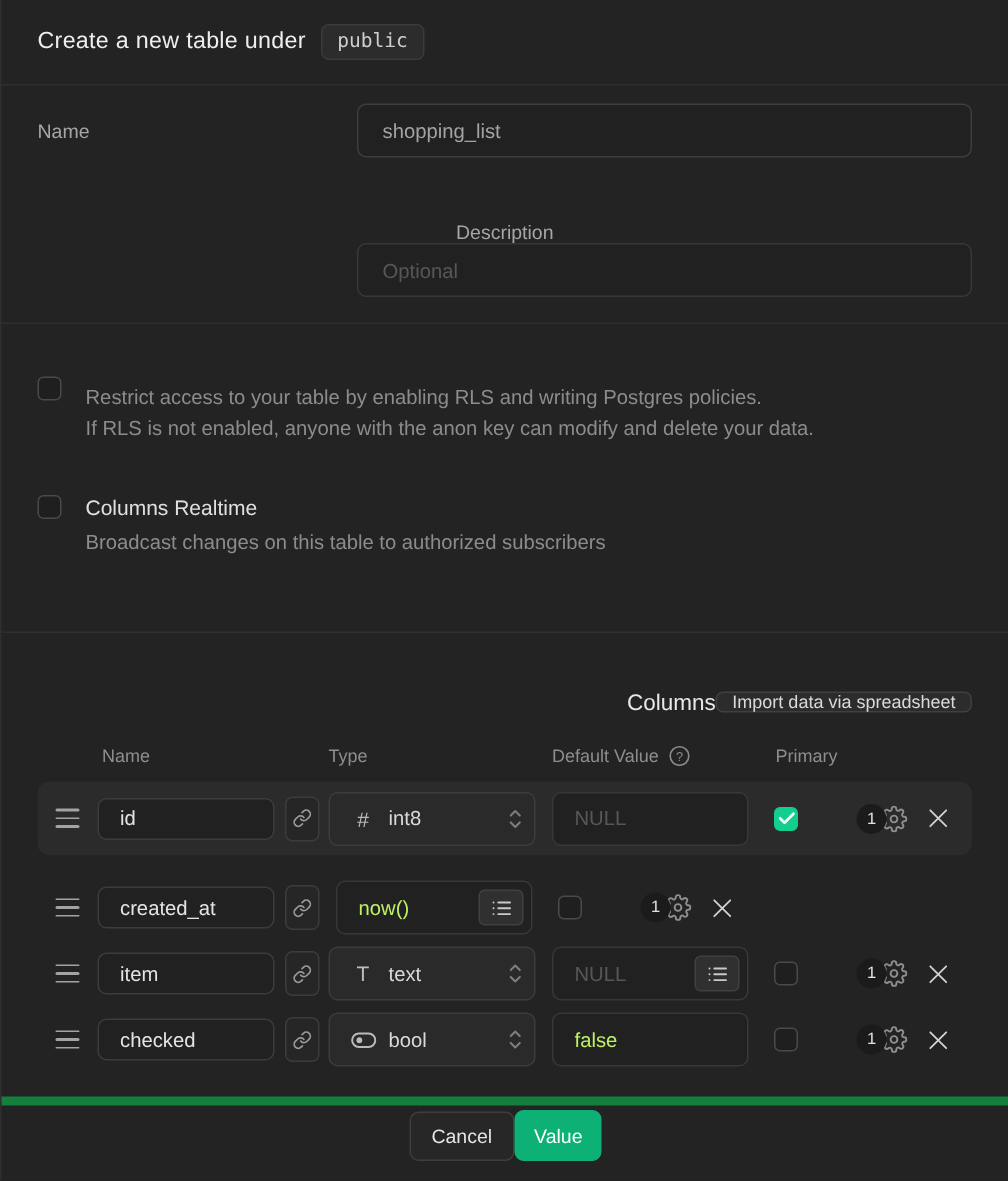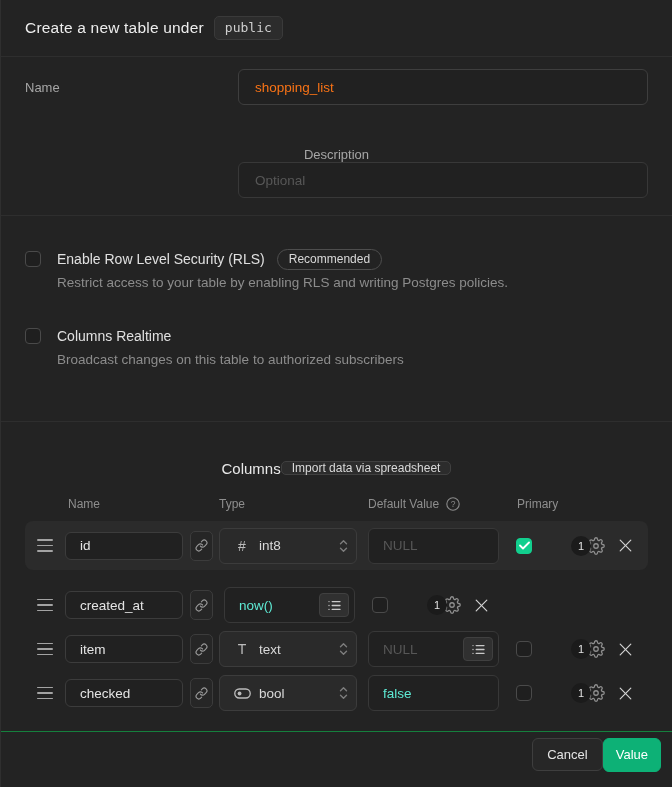--- a/index.html
+++ b/index.html
@@ -23,21 +23,21 @@
   }
 
   
   .form-sec { height: 159px; flex: none; padding: 12px 24px 0; border-bottom: 1px solid #2e2e2e; }
   .form-row { display: flex; align-items: center; height: 36px; }
   .form-row + .form-row { margin-top: 42px; flex-direction: column; }
   .form-label { font-size: 13px; color: #a6a6a6; }
   .text-input {
     margin-left: auto; width: 410px; height: 36px; flex: none;
     background: #212121; border: 1px solid #3e3e3e; border-radius: 6px;
-    color: #f97316; font-size: 13.5px; font-family: inherit; padding: 0 16px;
+    color: #a3a3a3; font-size: 13.5px; font-family: inherit; padding: 0 16px;
     outline: none;
   }
   .text-input::placeholder { color: #575757; opacity: 1; }
   .input-dim { border-color: #383838; }
 
   
   .tog-sec { height: 206px; flex: none; padding: 34px 24px 0; border-bottom: 1px solid #2e2e2e; }
   .tog-row { display: flex; }
   .tog-row + .tog-row { margin-top: 33px; }
   .checkbox {
@@ -49,21 +49,21 @@
   .tog-label { font-size: 14px; color: #e0e0e0; }
   .pill-badge {
     margin-left: 12px; display: inline-flex; align-items: center;
     border: 1px solid #4e4e4e; border-radius: 999px; padding: 3px 11px 4px;
     font-size: 12px; font-weight: 500; color: #d8d8d8; line-height: 1;
   }
   .tog-desc { margin-top: 5px; font-size: 13.5px; line-height: 20.5px; color: #8c8c8c; }
 
   
   .cols-sec { height: 309px; flex: none; padding: 0 24px; }
-  .cols-head { margin-top: 33px; height: 26px; display: flex; align-items: center; justify-content: center; }
+  .cols-head { margin-top: 33px; height: 26px; display: flex; align-items: center; justify-content: flex-end; }
   .cols-title { font-size: 15px; font-weight: 500; color: #e9e9e9; }
   .import-btn {
     height: 14px; display: inline-flex; align-items: center; padding: 0 10px;
     background: #2c2c2c; border: 1px solid #404040; border-radius: 5px;
     color: #dadada; font-size: 12px; font-family: inherit; cursor: pointer;
   }
   .grid-head { position: relative; margin-top: 16px; height: 14px; font-size: 12px; color: #8e8e8e; }
   .grid-head .gh { position: absolute; top: 0; white-space: nowrap; display: inline-flex; align-items: center; }
   .gh-name { left: 43px; } .gh-type { left: 194px; } .gh-default { left: 343px; } .gh-primary { left: 492px; }
 
@@ -96,42 +96,42 @@
   .type-icon { width: 18px; flex: none; display: flex; align-items: center; justify-content: center; color: #bbbbbb; }
   .type-txt { margin-left: 8px; font-size: 13.5px; color: #d9d9d9; flex: 1 1 auto; }
   .chevrons { flex: none; display: flex; }
 
   .cell-default {
     position: relative; margin-left: 11px; width: 131px; height: 36px; flex: none;
   }
   .cell-default input {
     width: 100%; height: 100%;
     background: #212121; border: 1px solid #383838; border-radius: 6px;
-    color: #5eead4; font-size: 13.5px; font-family: inherit; padding: 0 14px; outline: none;
+    color: #bef264; font-size: 13.5px; font-family: inherit; padding: 0 14px; outline: none;
   }
   .cell-default input::placeholder { color: #575757; opacity: 1; }
   .suggest-btn {
     position: absolute; right: 6px; top: 6px; width: 30px; height: 24px;
     background: #303030; border: 1px solid #404040; border-radius: 4px;
     display: flex; align-items: center; justify-content: center; cursor: pointer;
   }
   .pk-box { margin-left: 17px; width: 16px; height: 16px; flex: none; border-radius: 4px; border: 1px solid #4a4a4a; background: #1f1f1f; }
   .pk-checked { background: #12cf8e; border-color: #12cf8e; display: flex; align-items: center; justify-content: center; }
 
   .settings-wrap { margin-left: 39px; width: 34px; height: 20px; flex: none; position: relative; cursor: pointer; }
   .count-badge {
     position: absolute; left: 0; top: 0; width: 20px; height: 20px; border-radius: 50%;
     background: #1b1b1b; color: #e3e3e3; font-size: 11px;
     display: flex; align-items: center; justify-content: center;
   }
   .gear { position: absolute; right: 0; top: 1px; }
   .x-btn { margin-left: 12px; width: 16px; height: 16px; flex: none; display: flex; align-items: center; justify-content: center; cursor: pointer; }
 
   
-  .ftr { height: 56px; flex: none; margin-top: auto; border-top: 1px solid #15803d; display: flex; align-items: center; justify-content: flex-end; padding: 0 11px 10px 12px; }
+  .ftr { height: 56px; flex: none; margin-top: auto; border-top: 6px solid #15803d; display: flex; align-items: center; justify-content: center; padding: 0 11px 10px 12px; }
   .cancel-btn {
     height: 33px; padding: 0 14px; background: #272727; border: 1px solid #3e3e3e; border-radius: 6px;
     color: #e5e5e5; font-size: 13px; font-family: inherit; cursor: pointer;
   }
   .save-btn {
     height: 34px; padding: 0 12px; background: #0db176; border: 1px solid #0db176; border-radius: 6px;
     color: #ffffff; font-size: 13px; font-family: inherit; cursor: pointer;
   }
   svg { display: block; }
 </style>
@@ -153,26 +153,23 @@
     <div class="form-row">
       <label class="form-label">Description</label>
       <input class="text-input input-dim" type="text" placeholder="Optional" style="">
     </div>
   </div>
 
   <div class="tog-sec">
     <div class="tog-row">
       <div class="checkbox"></div>
       <div class="tog-body">
-        <div class="tog-label-line">
-          <span class="tog-label">Enable Row Level Security (RLS)</span>
-          <span class="pill-badge">Recommended</span>
-        </div>
         <div class="tog-desc">
           <div>Restrict access to your table by enabling RLS and writing Postgres policies.</div>
+          <div>If RLS is not enabled, anyone with the anon key can modify and delete your data.</div>
         </div>
       </div>
     </div>
     <div class="tog-row">
       <div class="checkbox"></div>
       <div class="tog-body">
         <div class="tog-label-line">
           <span class="tog-label">Columns Realtime</span>
         </div>
         <div class="tog-desc">

